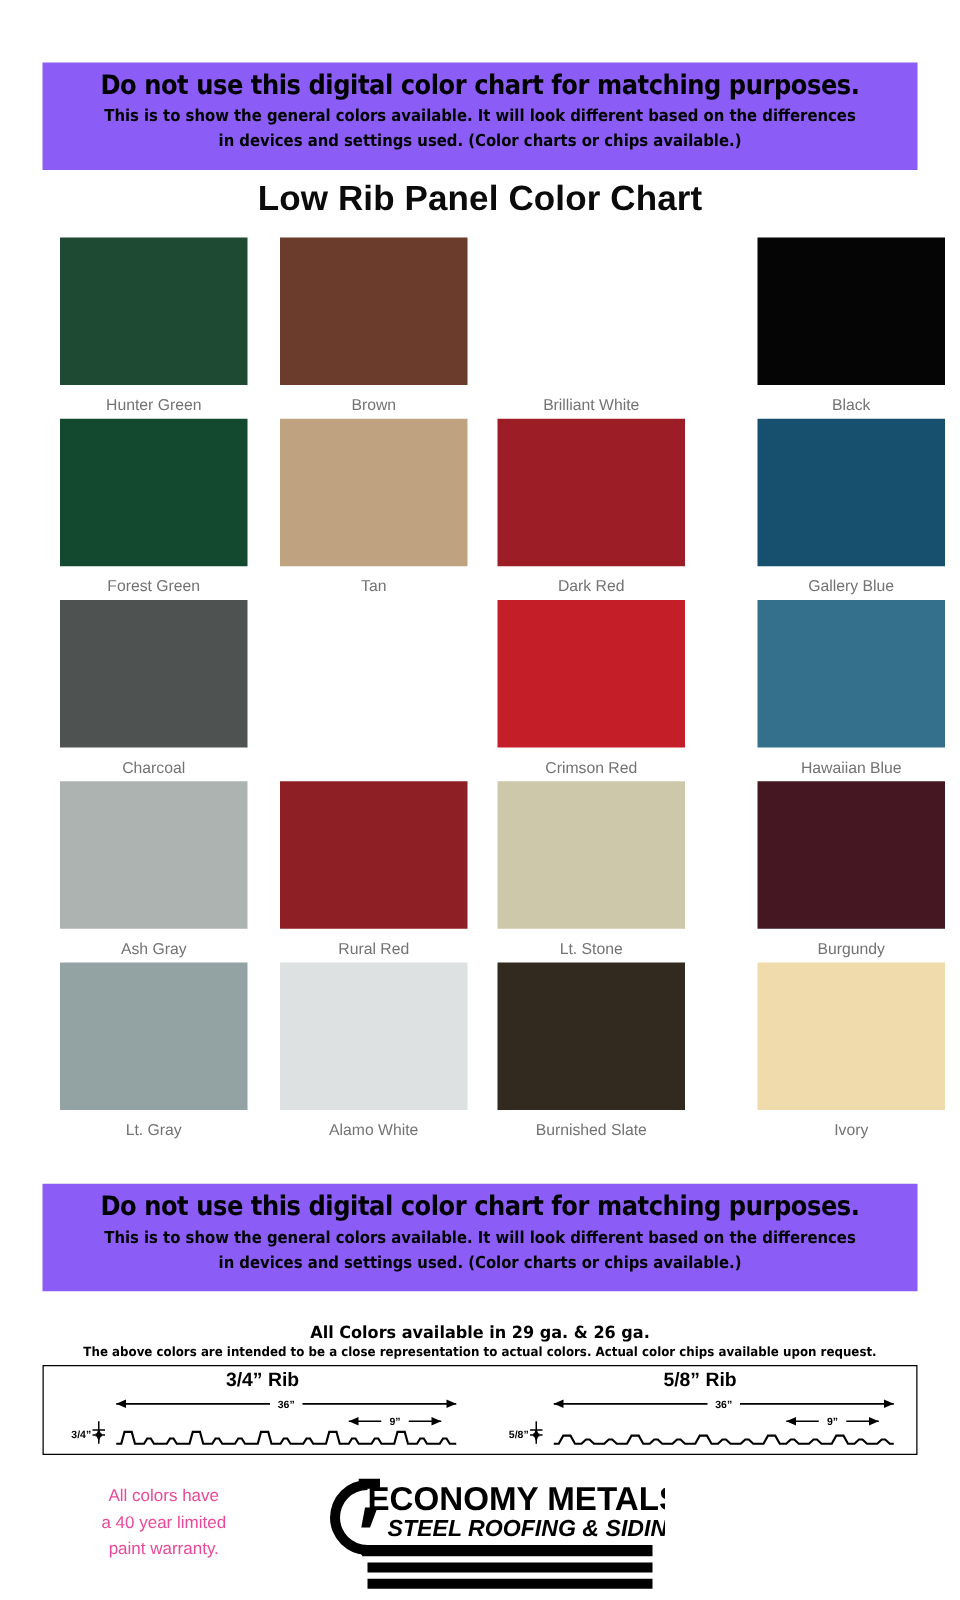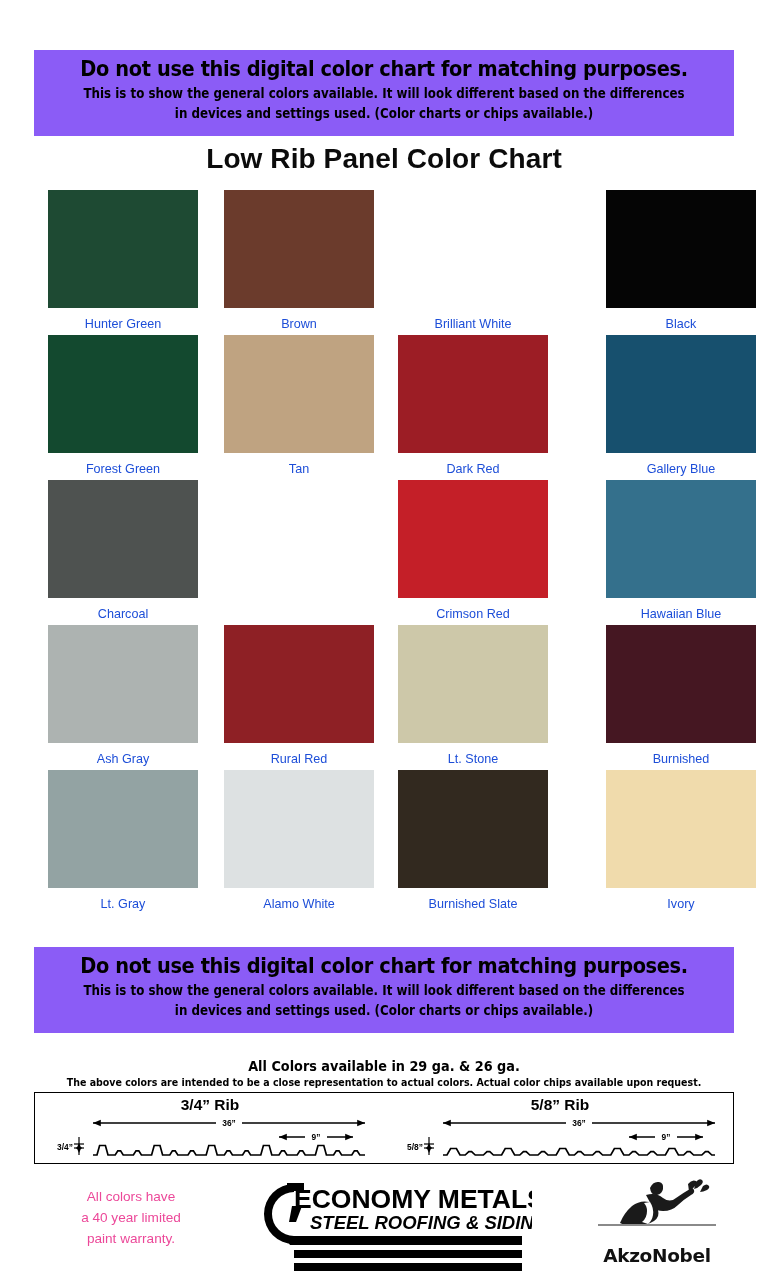--- a/index.html
+++ b/index.html
@@ -55,21 +55,21 @@
   .swatch-cell.c2 { left: 398px; }
   .swatch-cell.c3 { left: 574px; padding-left: 32px; }
   .chip {
     width: 150px; height: 118px;
     display: block;
   }
   .chip.is-white { background: #ffffff; }
   .swatch-label {
     display: block; width: 150px;
     text-align: center;
-    font-size: 12.6px; color: #1d4ed8;
+    font-size: 12.6px; color: #737373;
     margin-top: 9px;
     white-space: nowrap;
   }
 
   
   #gauge-note {
     position: absolute; top: 1059px; left: 0; width: 768px; text-align: center;
     font-size: 13.4px; font-weight: 700; color: #000;
     font-family: "DejaVu Sans", sans-serif;
     transform: scaleX(0.96);
@@ -185,21 +185,21 @@
         <div class="swatch-cell c1">
           <span class="chip" style="background: rgb(142, 32, 37);"></span>
           <span class="swatch-label">Rural Red</span>
         </div>
         <div class="swatch-cell c2">
           <span class="chip" style="background: rgb(205, 200, 169);"></span>
           <span class="swatch-label">Lt. Stone</span>
         </div>
         <div class="swatch-cell c3">
           <span class="chip" style="background: rgb(69, 23, 34);"></span>
-          <span class="swatch-label">Burnished</span>
+          <span class="swatch-label">Burgundy</span>
         </div>
       </div>
       <div class="swatch-row">
         <div class="swatch-cell c0">
           <span class="chip" style="background: rgb(147, 163, 163);"></span>
           <span class="swatch-label">Lt. Gray</span>
         </div>
         <div class="swatch-cell c1">
           <span class="chip" style="background: rgb(221, 225, 226);"></span>
           <span class="swatch-label">Alamo White</span>
@@ -290,30 +290,15 @@
         <text x="62" y="30" font-family="Liberation Sans, sans-serif" font-size="26.5" font-weight="700" fill="#000" transform="scale(1.0,1.0)" id="svg-company-name">ECONOMY METALS, INC.</text>
 
         <text x="78" y="51" font-family="Liberation Sans, sans-serif" font-size="18.5" font-weight="700" font-style="italic" fill="#000" id="svg-company-tagline">STEEL ROOFING &amp; SIDING</text>
 
         <path d="M 52 58 L 290 58 L 290 67 L 58 67 Z" fill="#000"></path>
         <rect x="62" y="72" width="228" height="8" fill="#000"></rect>
         <rect x="62" y="85" width="228" height="8" fill="#000"></rect>
       </svg>
     </div>
 
-    <div id="akzo-logo">
-      <svg width="130" height="62" viewBox="0 0 130 62">
-
-        <path d="M58 10 q3 -7 9 -6 q5 1 4 7 q-1 5 -6 6 q-6 1 -7 -7 Z" fill="#1a1a1a"></path>
-        <path d="M54 17 q10 -3 17 3 q7 5 13 0 q7 -5 14 -9 q3 -2 4 1 q1 3 -3 5 q-8 5 -13 10 q-6 6 -15 6 q-6 0 -10 -3 l-7 -13 Z" fill="#1a1a1a"></path>
-        <path d="M40 28 q8 -6 17 -4 q7 2 9 8 q2 7 -4 11 q-8 5 -19 5 q-10 0 -15 -3 q4 -10 12 -17 Z" fill="#1a1a1a"></path>
-        <path d="M58 24 q4 6 3 13 q-1 6 -5 9 l-6 -2 q5 -4 5 -11 q0 -5 -3 -8 Z" fill="#ffffff"></path>
-        <path d="M96 6 q4 -5 8 -3 q2 1 0 4 q-3 4 -7 6 Z" fill="#1a1a1a"></path>
-        <path d="M104 4 q3 -4 6 -2 q2 2 -1 5 q-3 3 -7 4 Z" fill="#1a1a1a"></path>
-        <path d="M111 8 q4 -3 6 0 q1 2 -2 4 q-4 2 -7 2 Z" fill="#1a1a1a"></path>
-
-        <rect x="6" y="46" width="118" height="2" fill="#8a8a8a"></rect>
-      </svg>
-      <div class="akzo-word">AkzoNobel</div>
-    </div>
 
   </div>
 </div>
 
 </body></html>

